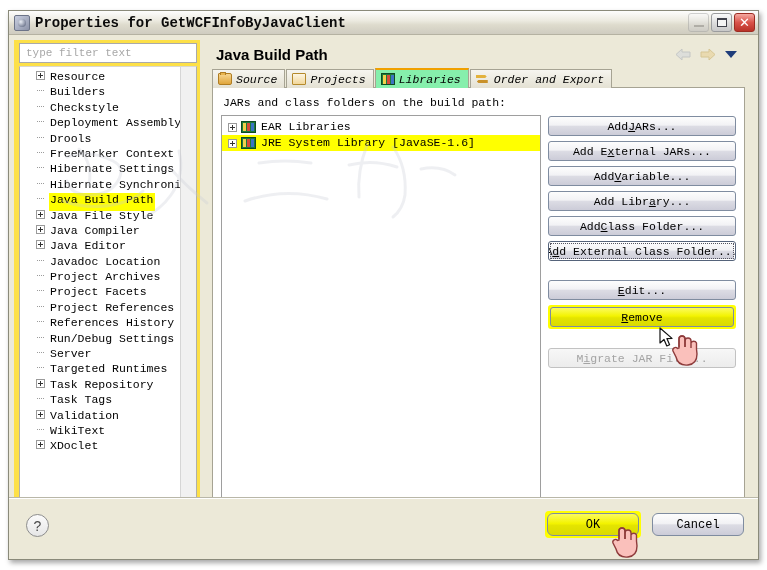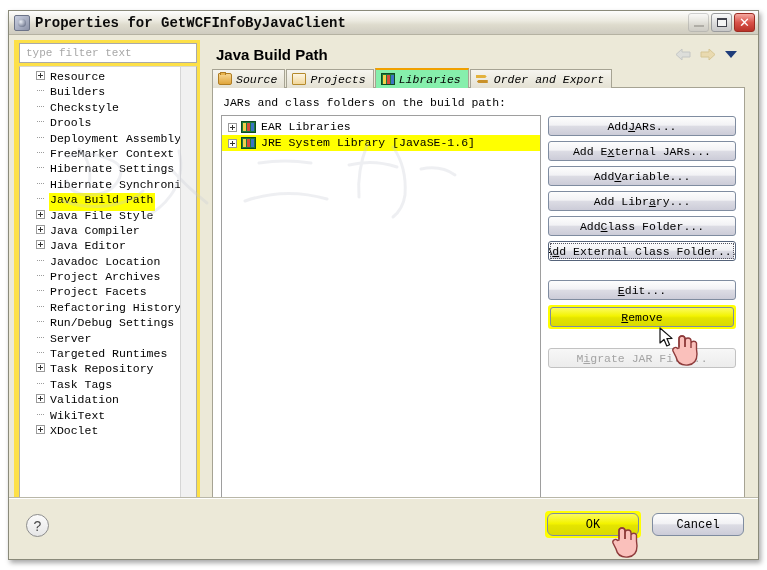--- a/index.html
+++ b/index.html
@@ -605,25 +605,25 @@
                 <div class="tree-item">
                   <span class="leafdash"></span>
                   <span class="lbl">Builders</span>
                 </div>
                 <div class="tree-item">
                   <span class="leafdash"></span>
                   <span class="lbl">Checkstyle</span>
                 </div>
                 <div class="tree-item">
                   <span class="leafdash"></span>
+                  <span class="lbl">Deployment Assembly</span>
+                </div>
+                <div class="tree-item">
+                  <span class="leafdash"></span>
                   <span class="lbl">Drools</span>
-                </div>
-                <div class="tree-item">
-                  <span class="leafdash"></span>
-                  <span class="lbl">Deployment Assembly</span>
                 </div>
                 <div class="tree-item">
                   <span class="leafdash"></span>
                   <span class="lbl">FreeMarker Context</span>
                 </div>
                 <div class="tree-item">
                   <span class="leafdash"></span>
                   <span class="lbl">Hibernate Settings</span>
                 </div>
                 <div class="tree-item">
@@ -653,21 +653,25 @@
                 <div class="tree-item">
                   <span class="leafdash"></span>
                   <span class="lbl">Project Archives</span>
                 </div>
                 <div class="tree-item">
                   <span class="leafdash"></span>
                   <span class="lbl">Project Facets</span>
                 </div>
                 <div class="tree-item">
                   <span class="leafdash"></span>
-                  <span class="lbl">Refactoring History</span>
+                  <span class="lbl">Project References</span>
+                </div>
+                <div class="tree-item">
+                  <span class="leafdash"></span>
+                  <span class="lbl">References History</span>
                 </div>
                 <div class="tree-item">
                   <span class="leafdash"></span>
                   <span class="lbl">Run/Debug Settings</span>
                 </div>
                 <div class="tree-item">
                   <span class="leafdash"></span>
                   <span class="lbl">Server</span>
                 </div>
                 <div class="tree-item">

